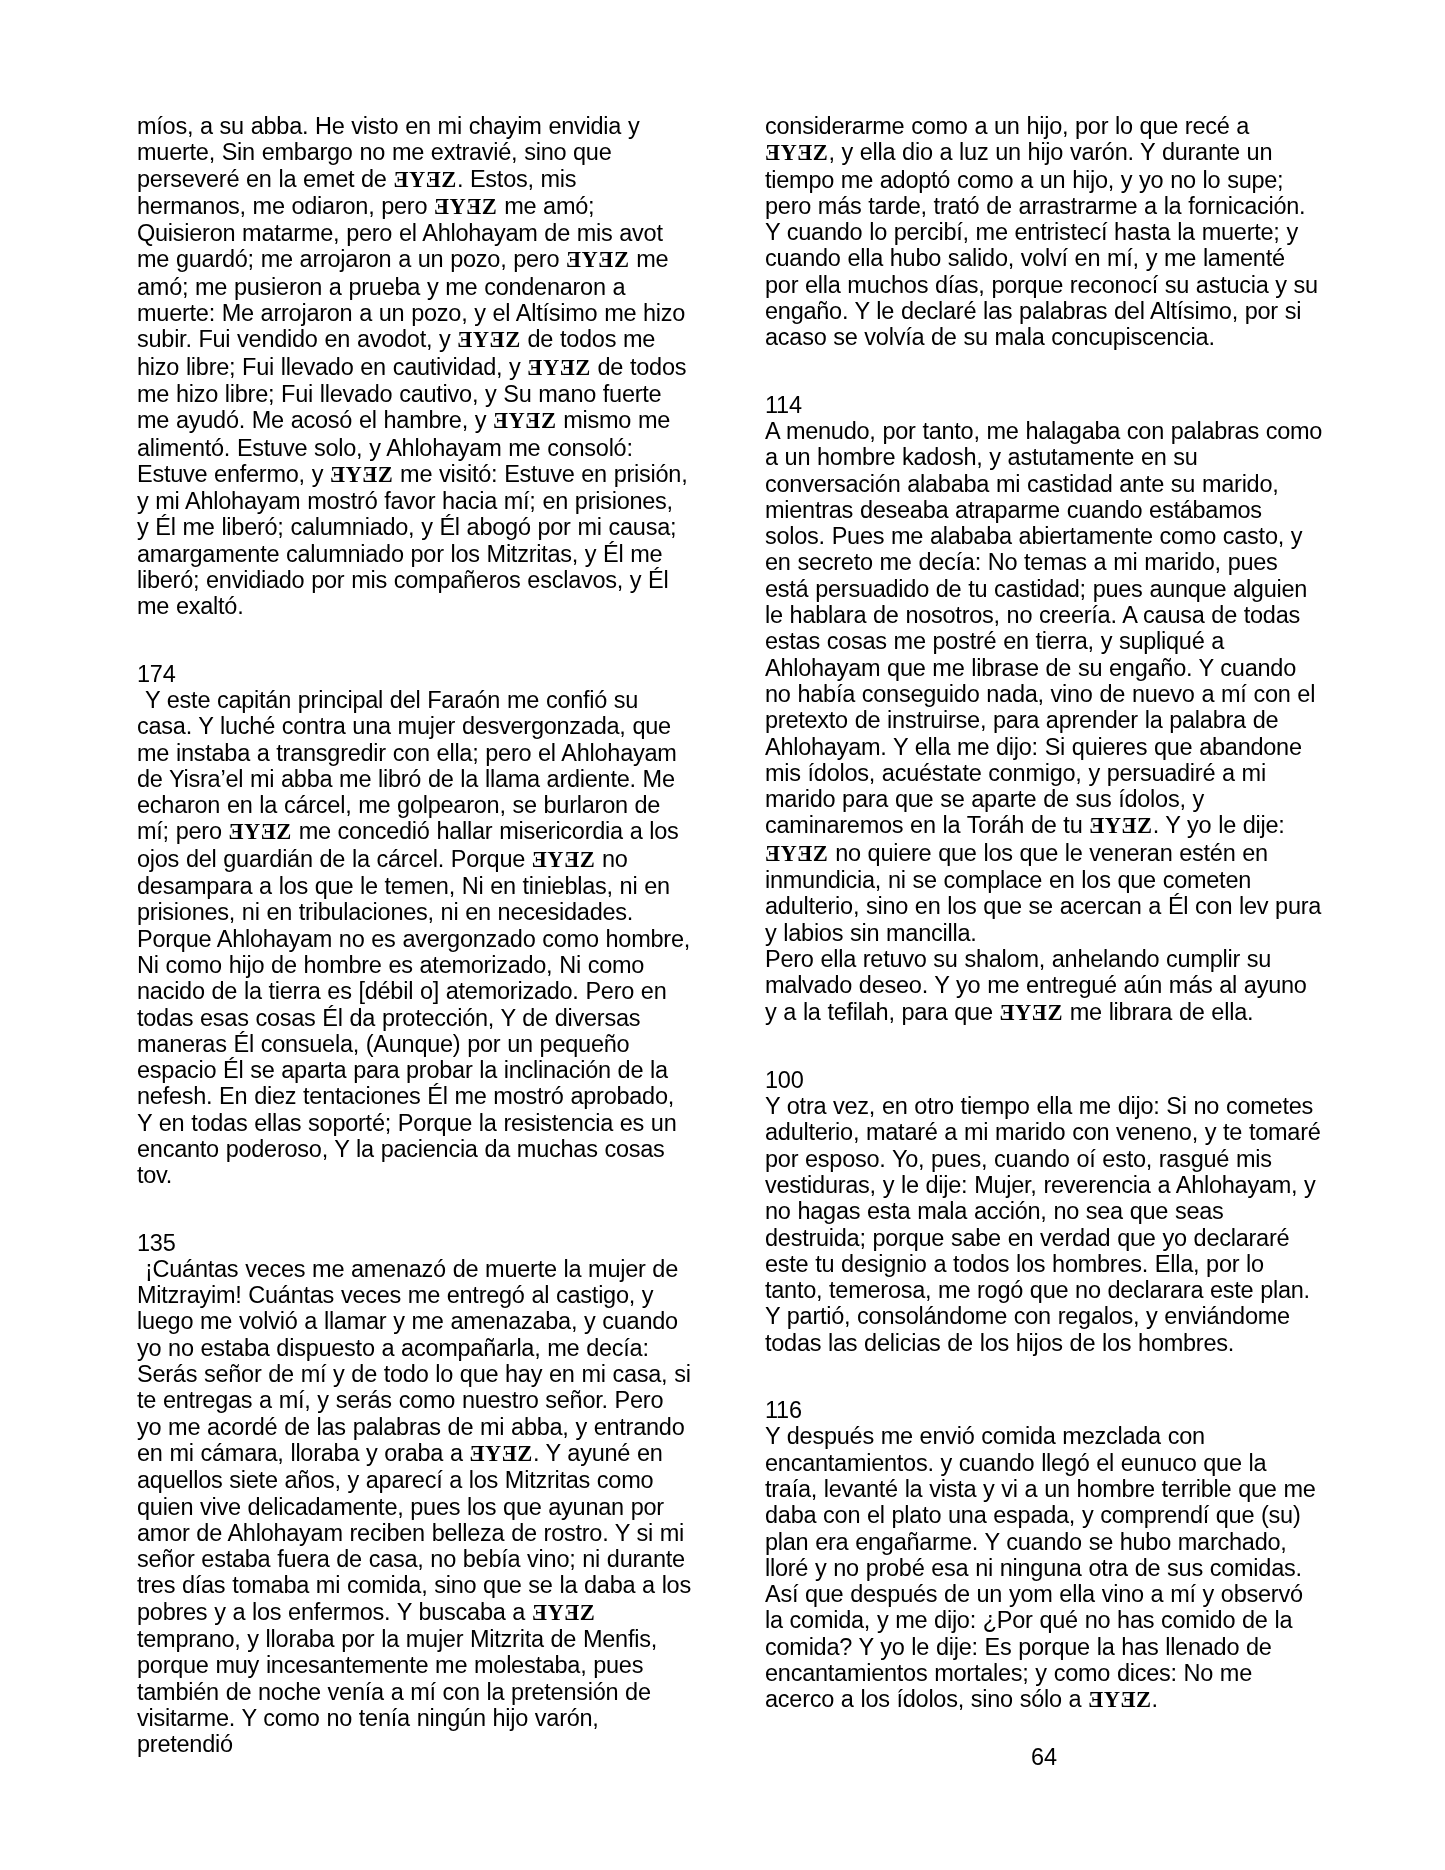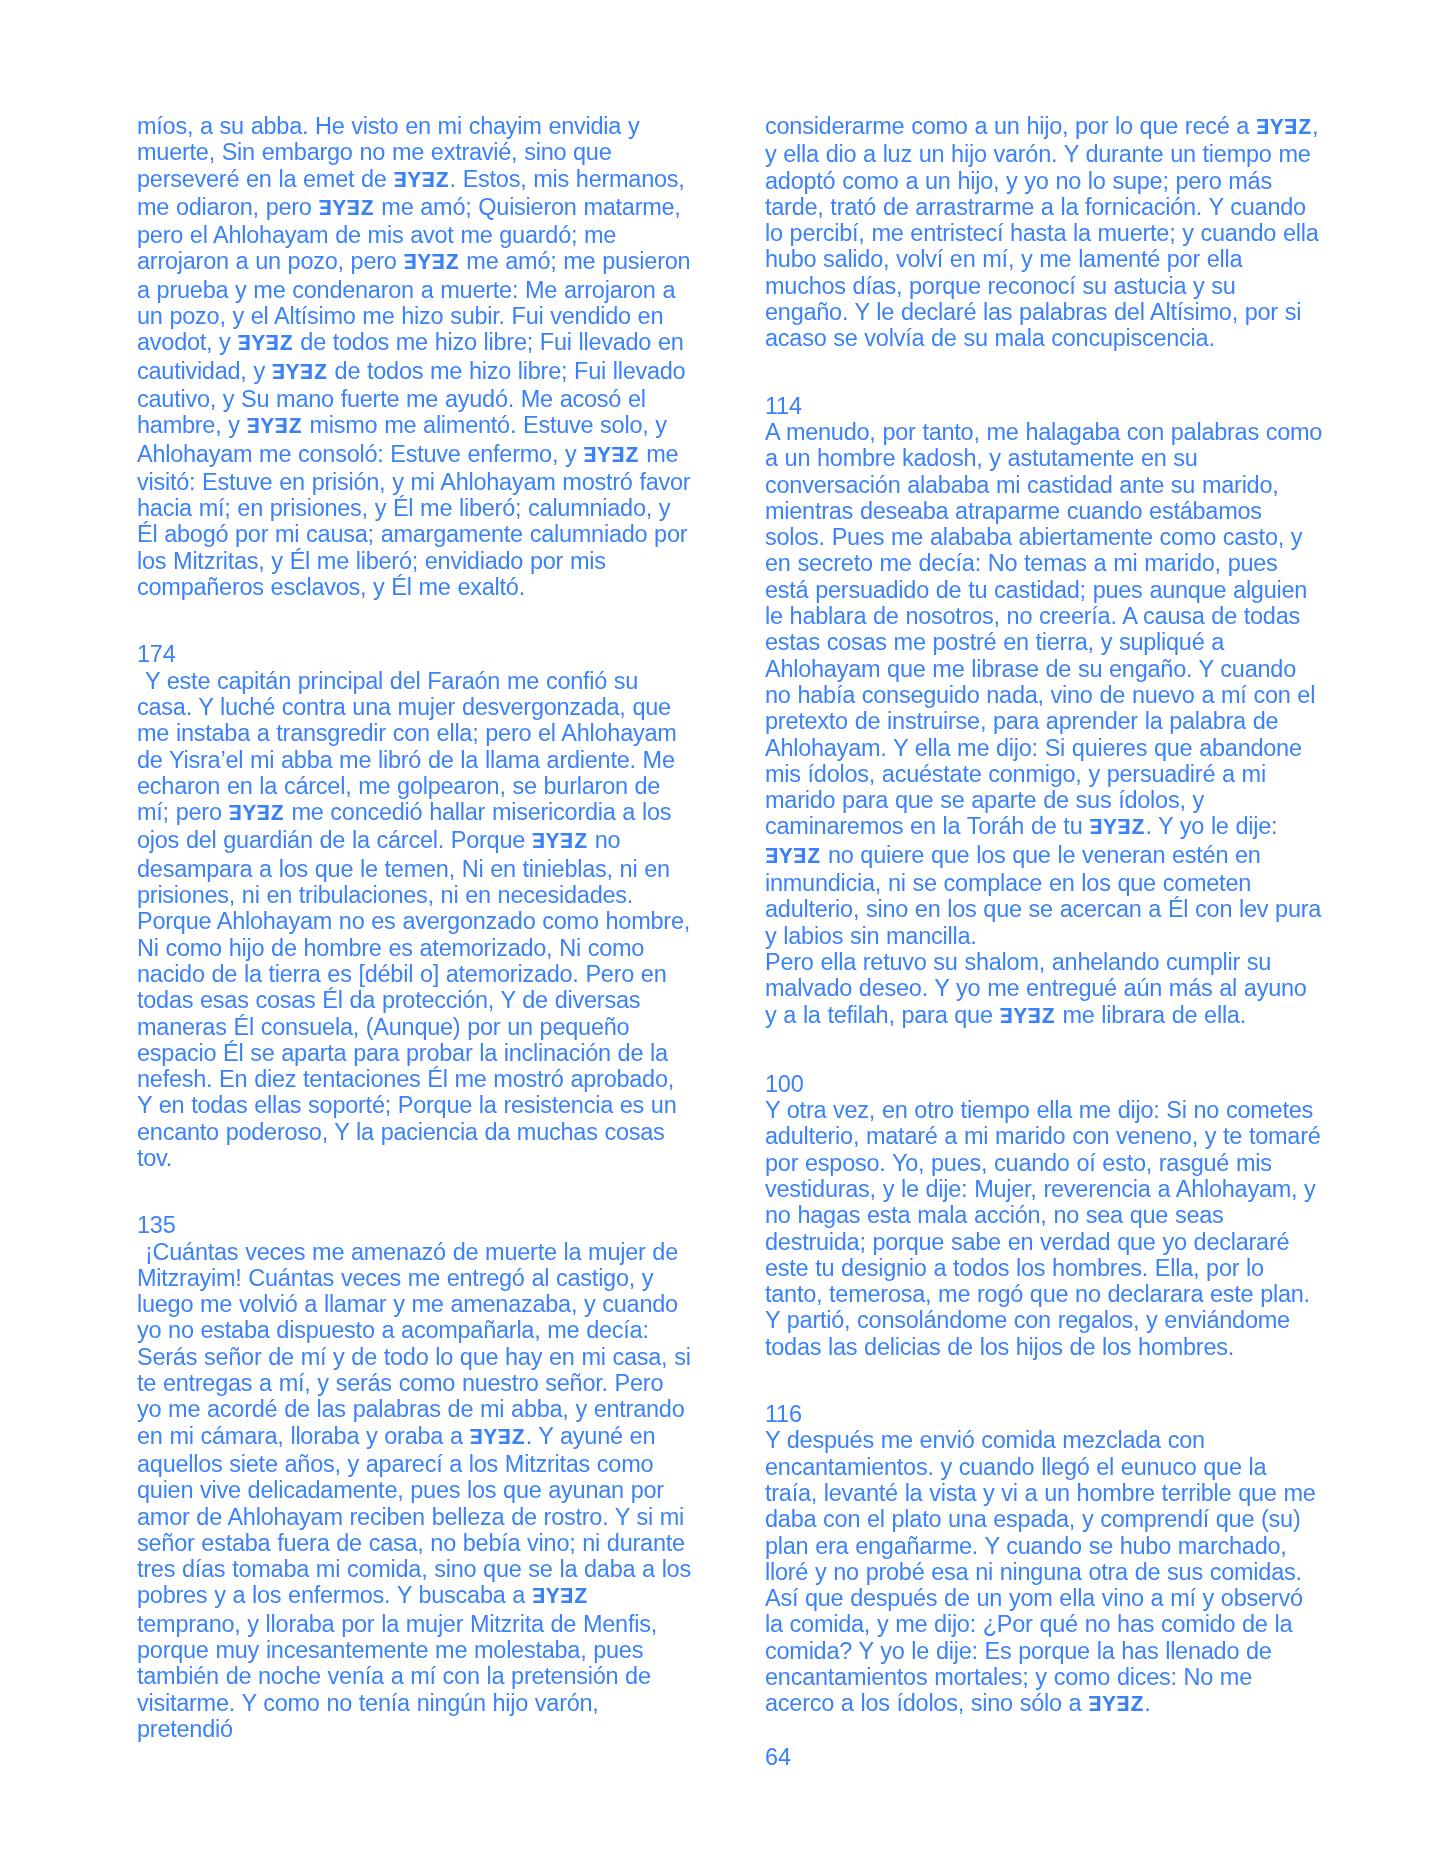--- a/index.html
+++ b/index.html
@@ -7,21 +7,21 @@
     padding: 0;
     background: #e8e8e8;
   }
   .page {
     position: relative;
     width: 1445px;
     height: 1870px;
     background: #ffffff;
     overflow: hidden;
     font-family: "Liberation Sans", sans-serif;
-    color: #3b82f6;
+    color: #000000;
   }
   .col {
     position: absolute;
     top: 113px;
     font-size: 23.5px;
     line-height: 26.3px;
     letter-spacing: -0.25px;
     text-align: left;
     word-spacing: 0.5px;
   }
@@ -31,31 +31,31 @@
     margin-top: 41px;
     font-size: 23.5px;
     line-height: 26.3px;
   }
   p.para {
     margin: 0;
     padding: 0;
   }
   p.para.indent { text-indent: 8px; }
   .tetra {
-    font-family: Liberation Mono, monospace;
+    font-family: Liberation Serif, serif;
     font-weight: bold;
     letter-spacing: 0.5px;
     font-size: 0.96em;
   }
   .footer-page-number {
     position: absolute;
     top: 1744px;
     left: 765px;
     width: 558px;
-    text-align: left;
+    text-align: center;
     font-size: 23.5px;
     line-height: 26.3px;
   }
 </style>
 </head>
 <body>
 
 <div class="page">
   <div class="col col-left">
       <p class="para">míos, a su abba. He visto en mi chayim envidia y muerte, Sin embargo no me extravié, sino que perseveré en la emet de <span class="tetra">ƎYƎZ</span>. Estos, mis hermanos, me odiaron, pero <span class="tetra">ƎYƎZ</span> me amó; Quisieron matarme, pero el Ahlohayam de mis avot me guardó; me arrojaron a un pozo, pero <span class="tetra">ƎYƎZ</span> me amó; me pusieron a prueba y me condenaron a muerte: Me arrojaron a un pozo, y el Altísimo me hizo subir. Fui vendido en avodot, y <span class="tetra">ƎYƎZ</span> de todos me hizo libre; Fui llevado en cautividad, y <span class="tetra">ƎYƎZ</span> de todos me hizo libre; Fui llevado cautivo, y Su mano fuerte me ayudó. Me acosó el hambre, y <span class="tetra">ƎYƎZ</span> mismo me alimentó. Estuve solo, y Ahlohayam me consoló: Estuve enfermo, y <span class="tetra">ƎYƎZ</span> me visitó: Estuve en prisión, y mi Ahlohayam mostró favor hacia mí; en prisiones, y Él me liberó; calumniado, y Él abogó por mi causa; amargamente calumniado por los Mitzritas, y Él me liberó; envidiado por mis compañeros esclavos, y Él me exaltó.</p>

